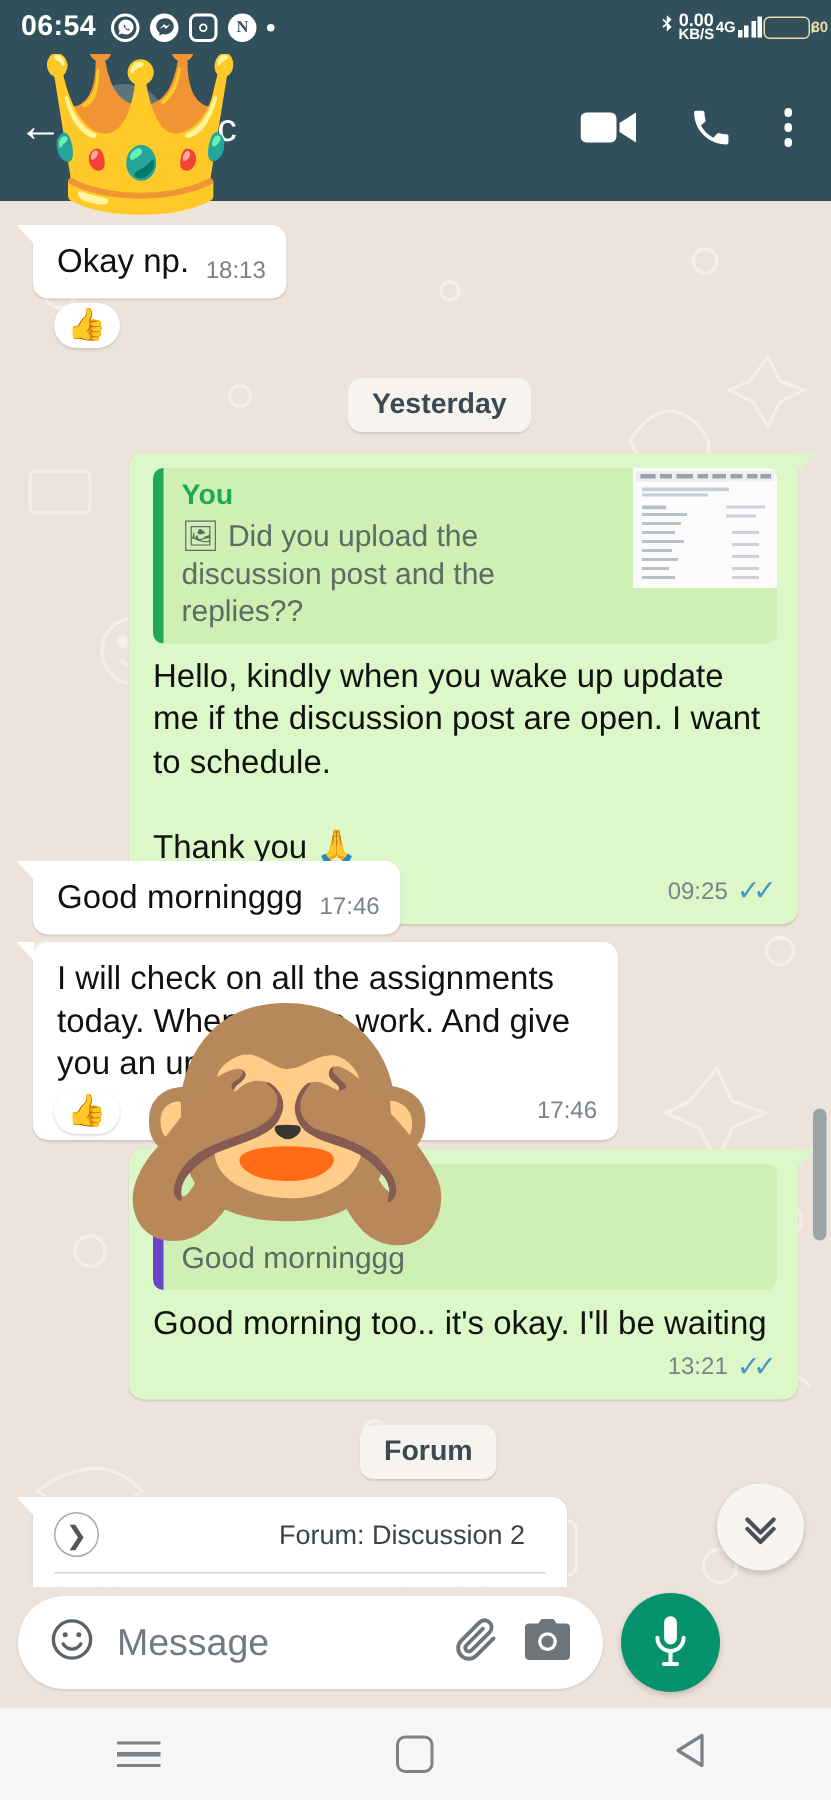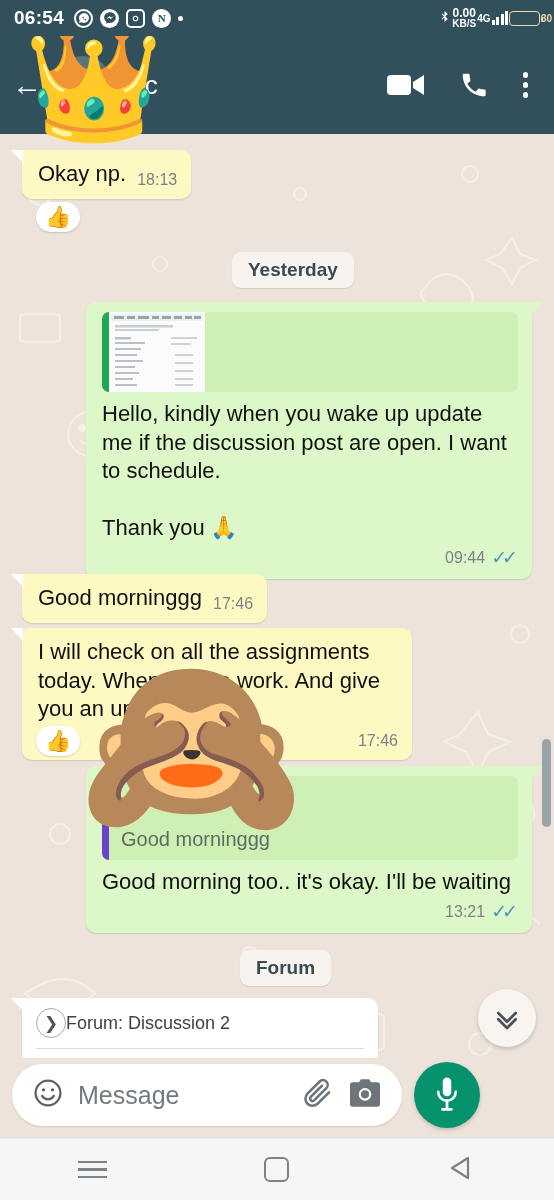--- a/index.html
+++ b/index.html
@@ -78,21 +78,21 @@
     font-size:19px; color:#3b4a52; font-weight:600;
     box-shadow:0 1px 1px rgba(0,0,0,.10);
   }
 
   
   .bubble{
     position:relative; border-radius:10px; padding:10px 14px 10px 16px;
     box-shadow:0 1px 1.5px rgba(0,0,0,.13);
     font-size:22px; color:#111; line-height:1.30;
   }
-  .in{ background:#fef9c3; border-top-left-radius:0; }
+  .in{ background:#ffffff; border-top-left-radius:0; }
   .out{ background:#DDF8C8; border-top-right-radius:0; }
   .in:before{
     content:""; position:absolute; left:-11px; top:0;
     border-width:0 12px 13px 0; border-style:solid;
     border-color:transparent #fff transparent transparent;
   }
   .out:before{
     content:""; position:absolute; right:-11px; top:0;
     border-width:0 0 13px 12px; border-style:solid;
     border-color:transparent transparent transparent #DDF8C8;
@@ -131,21 +131,21 @@
   }
   .forumcard:before{
     content:""; position:absolute; left:-11px; top:0;
     border-width:0 12px 13px 0; border-style:solid;
     border-color:transparent #fff transparent transparent;
   }
   .fc-head{ display:flex; align-items:center; }
   .fc-chevron{ width:30px; height:30px; border-radius:50%; border:1.6px solid #a9a9a9;
                color:#555; display:flex; align-items:center; justify-content:center;
                font-size:17px; flex:none; }
-  .fc-title{ flex:1; text-align:left; font-size:18px; color:#3b4248;
+  .fc-title{ flex:1; text-align:right; font-size:18px; color:#3b4248;
              margin-right:14px; }
   .fc-rule{ height:1px; background:#d8d8d8; margin:10px 0 8px; }
   .fc-sub{ font-size:15px; color:#8f9399; filter:blur(1.4px); }
 
   
   .monkey{
     position:absolute; left:78px; top:520px; font-size:182px; line-height:1;
     z-index:20; pointer-events:none;
   }
 
@@ -310,20 +310,24 @@
     </div>
 
     <div class="row" style="left:232px; top:118px;">
       <div class="datepill">Yesterday</div>
     </div>
 
     <div class="row" style="left:86px; top:168px; width:446px;">
       <div class="bubble out" style="width:446px; padding-bottom:36px;">
         <div class="quote">
           <div class="qbar"></div>
+          <div class="qbody">
+            <div class="qname">You</div>
+            <div class="qtext">🖼 Did you upload the discussion post and the replies??</div>
+          </div>
           <div class="qthumb">
             <svg width="96" height="80" viewBox="0 0 96 80">
               <rect width="96" height="80" fill="#fbfbfb"></rect>
               <rect x="2" y="2" width="92" height="7" fill="#eceef1"></rect>
               <g fill="#9aa3ab">
                 <rect x="5" y="4" width="10" height="3"></rect>
                   <rect x="18" y="4" width="8" height="3"></rect>
                 <rect x="29" y="4" width="11" height="3"></rect>
                   <rect x="43" y="4" width="7" height="3"></rect>
                 <rect x="53" y="4" width="9" height="3"></rect>
@@ -355,21 +359,21 @@
                   <rect x="66" y="66" width="18" height="2"></rect>
                 <rect x="66" y="72" width="18" height="2"></rect>
               </g>
             </svg>
           </div>
         </div>
         <span class="msgtext">Hello, kindly when you wake up update me if the discussion post are open. I want to schedule.
 
 Thank you 🙏</span>
         <span class="meta corner">
-          <span>09:44</span>
+          <span>09:25</span>
           <span class="ticks">✓✓</span>
         </span>
       </div>
     </div>
 
     <div class="row" style="left:22px; top:440px;">
       <div class="bubble in">
         <span class="msgtext">Good morninggg</span>
         <span class="meta inline">
           <span>17:46</span>

